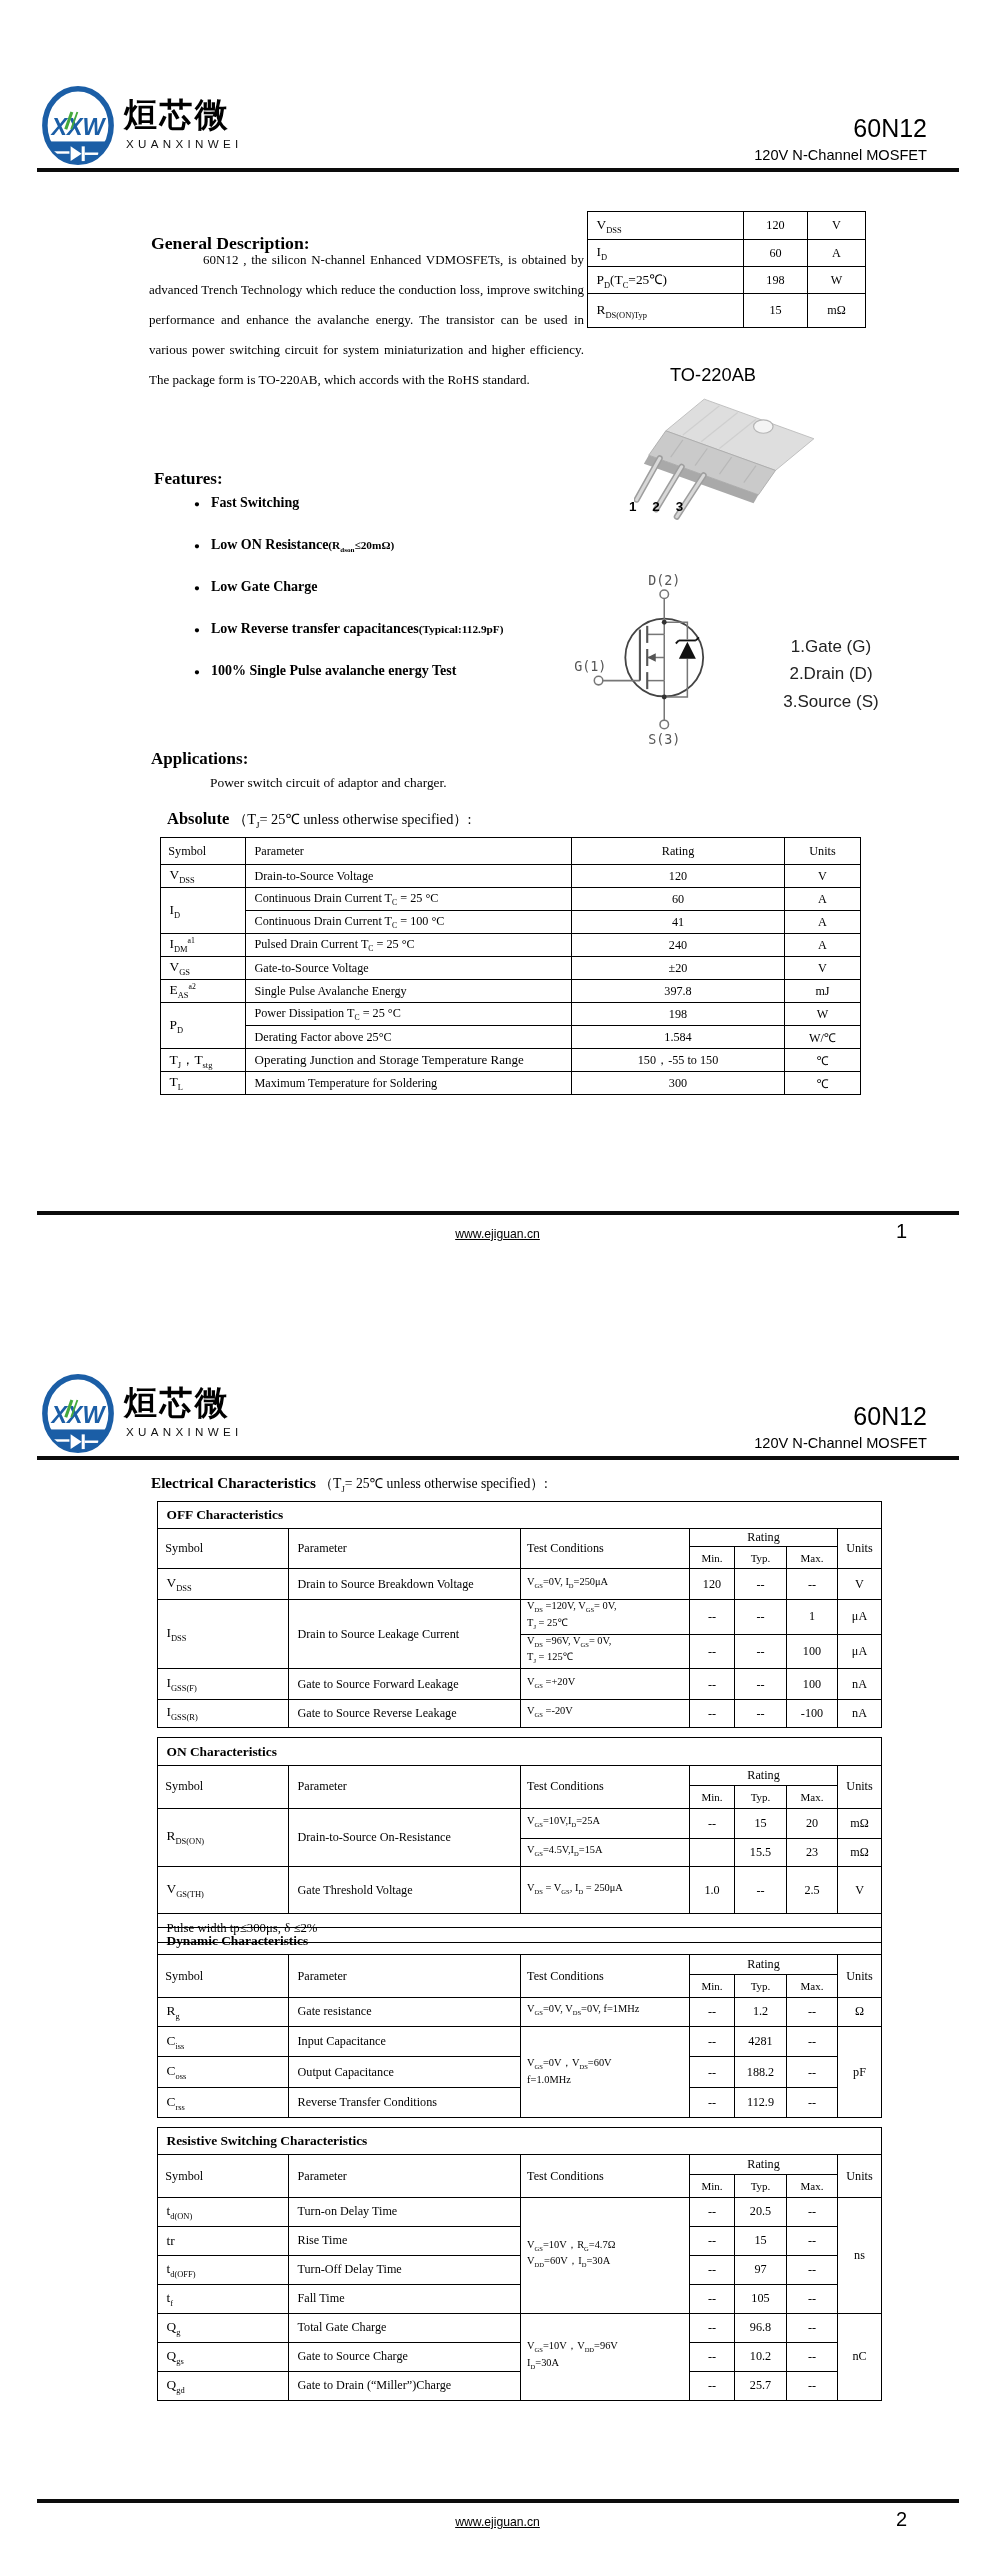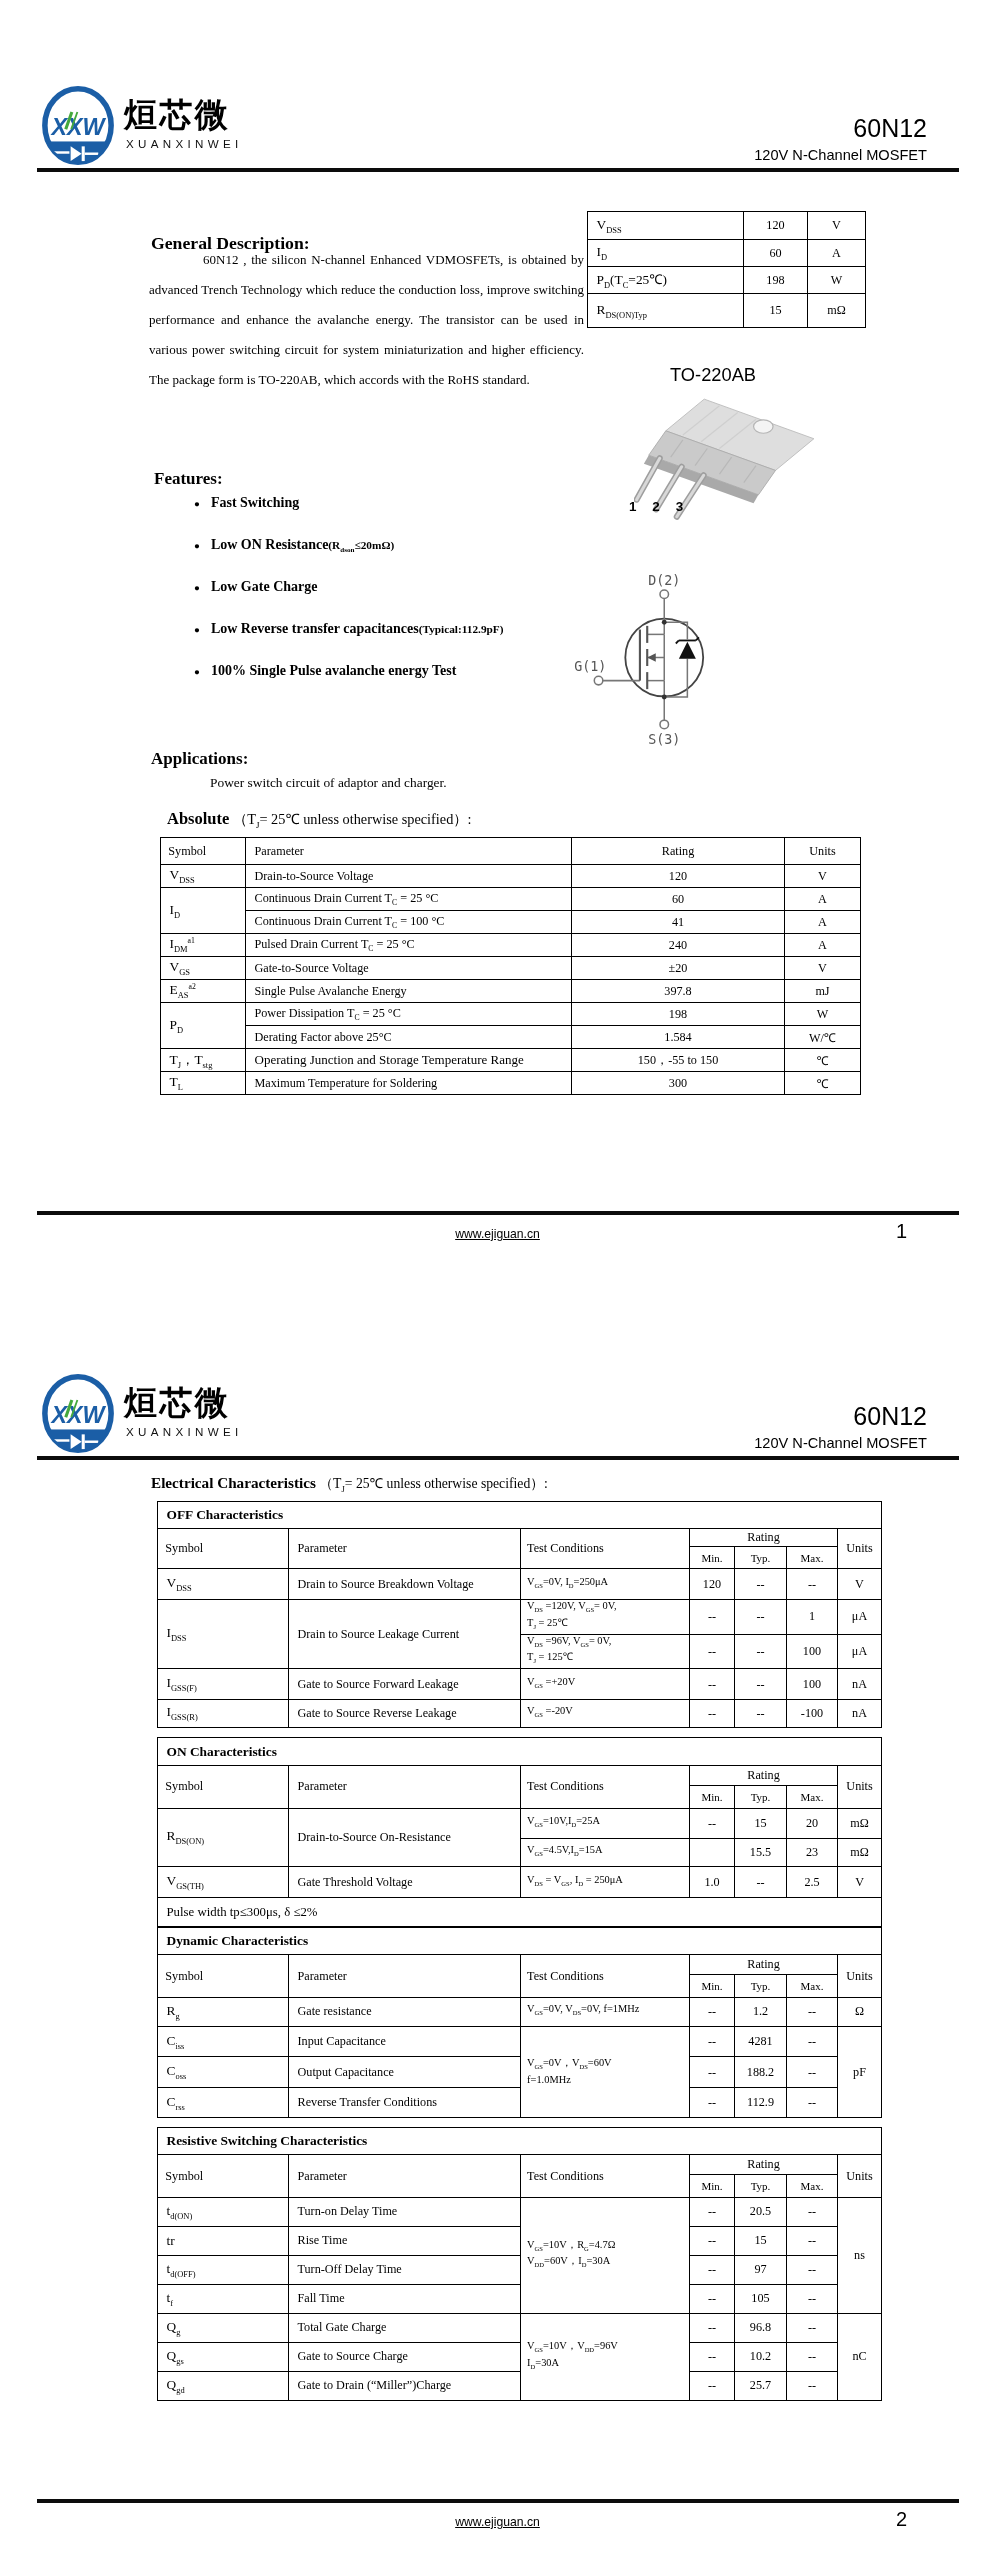--- a/index.html
+++ b/index.html
@@ -185,20 +185,25 @@
       <line x1="174" y1="122" x2="169" y2="127"></line>
       <line x1="202" y1="122" x2="207" y2="117"></line>
     </g>
     <polygon points="174,152 202,152 188,124" fill="#111"></polygon>
     <circle cx="150" cy="92" r="4" fill="#333"></circle>
     <circle cx="150" cy="215" r="4" fill="#333"></circle>
     <text x="150" y="30" text-anchor="middle" font-family="DejaVu Sans Mono,monospace" font-size="22" fill="#555">D(2)</text>
     <text x="2" y="172" font-family="DejaVu Sans Mono,monospace" font-size="22" fill="#555">G(1)</text>
     <text x="150" y="292" text-anchor="middle" font-family="DejaVu Sans Mono,monospace" font-size="22" fill="#555">S(3)</text>
   </svg>
+  <div class="abs pinlist" style="left:761px;top:633px;width:140px">
+    <div>1.Gate (G)</div>
+    <div>2.Drain (D)</div>
+    <div>3.Source (S)</div>
+  </div>
 
   <div class="abs h-serif" style="left:151px;top:733px">Applications:</div>
   <div class="abs" style="left:210px;top:775px;font-size:13.4px">Power switch circuit of adaptor and charger.</div>
   <div class="abs cond-title" style="left:167px;top:809px">
     <b>Absolute</b>
     <span><span>（T</span><sub>J</sub><span>= 25℃  unless otherwise specified）:</span></span>
   </div>
 
   <div class="tbl" style="left:152px;top:837px;width:701px">
     <table>
@@ -423,21 +428,21 @@
         <td class="c">20</td>
         <td class="c">mΩ</td>
       </tr>
       <tr style="height:28px">
         <td class="tst"><span>V</span><sub>GS</sub><span>=4.5V,I</span><sub>D</sub><span>=15A</span></td>
         <td class="c"></td>
         <td class="c">15.5</td>
         <td class="c">23</td>
         <td class="c">mΩ</td>
       </tr>
-      <tr style="height:31px">
+      <tr style="height:47px">
         <td class="sym"><span>V</span><sub>GS(TH)</sub></td>
         <td class="par">Gate Threshold Voltage</td>
         <td class="tst"><span>V</span><sub>DS</sub><span> = V</span><sub>GS</sub><span>, I</span><sub>D</sub><span> = 250μA</span></td>
         <td class="c">1.0</td>
         <td class="c">--</td>
         <td class="c">2.5</td>
         <td class="c">V</td>
       </tr>
       <tr style="height:29px">
         <td class="note" colspan="7">Pulse width tp≤300μs, δ ≤2%</td>

